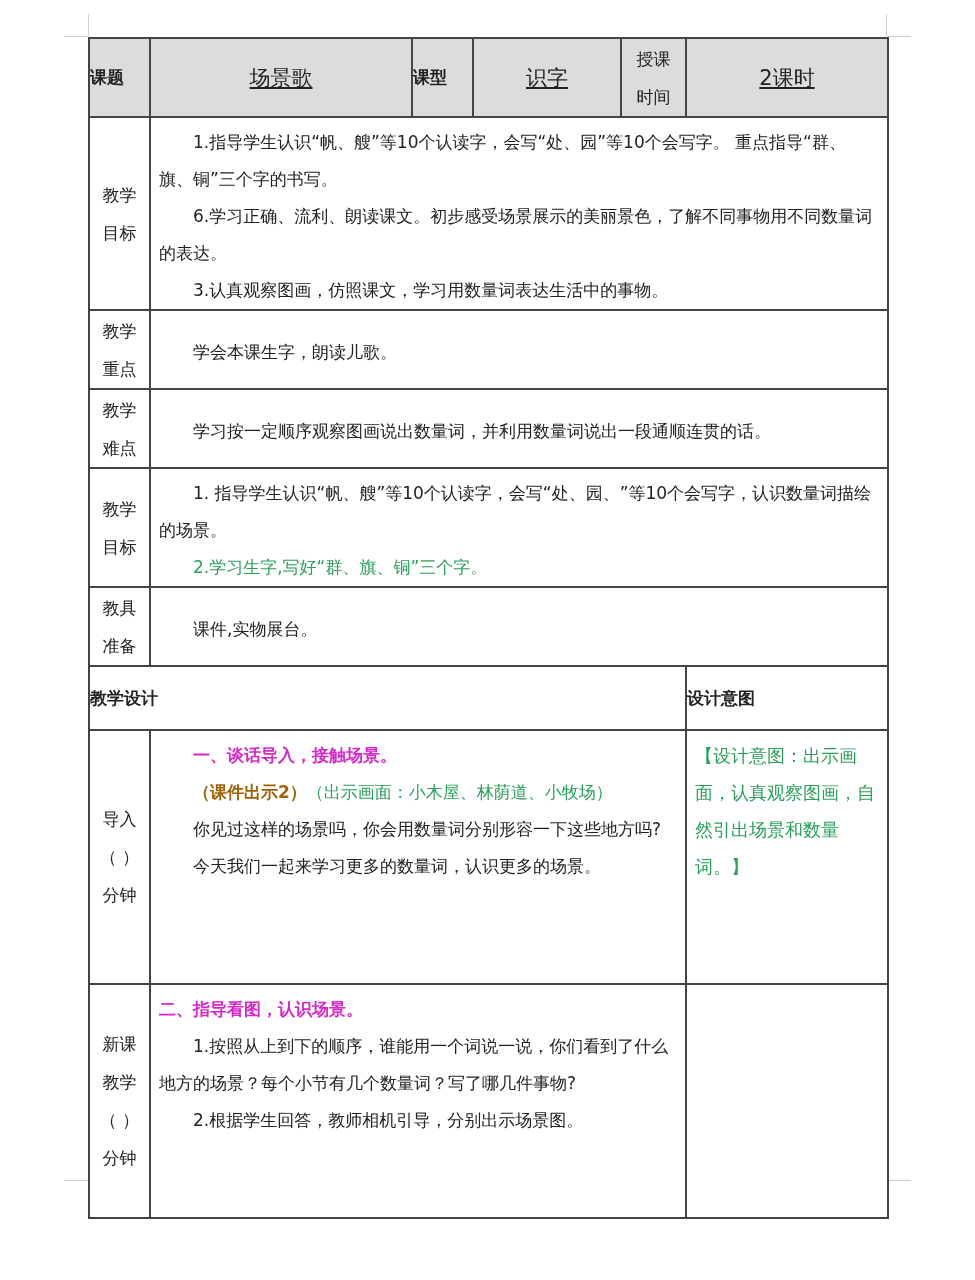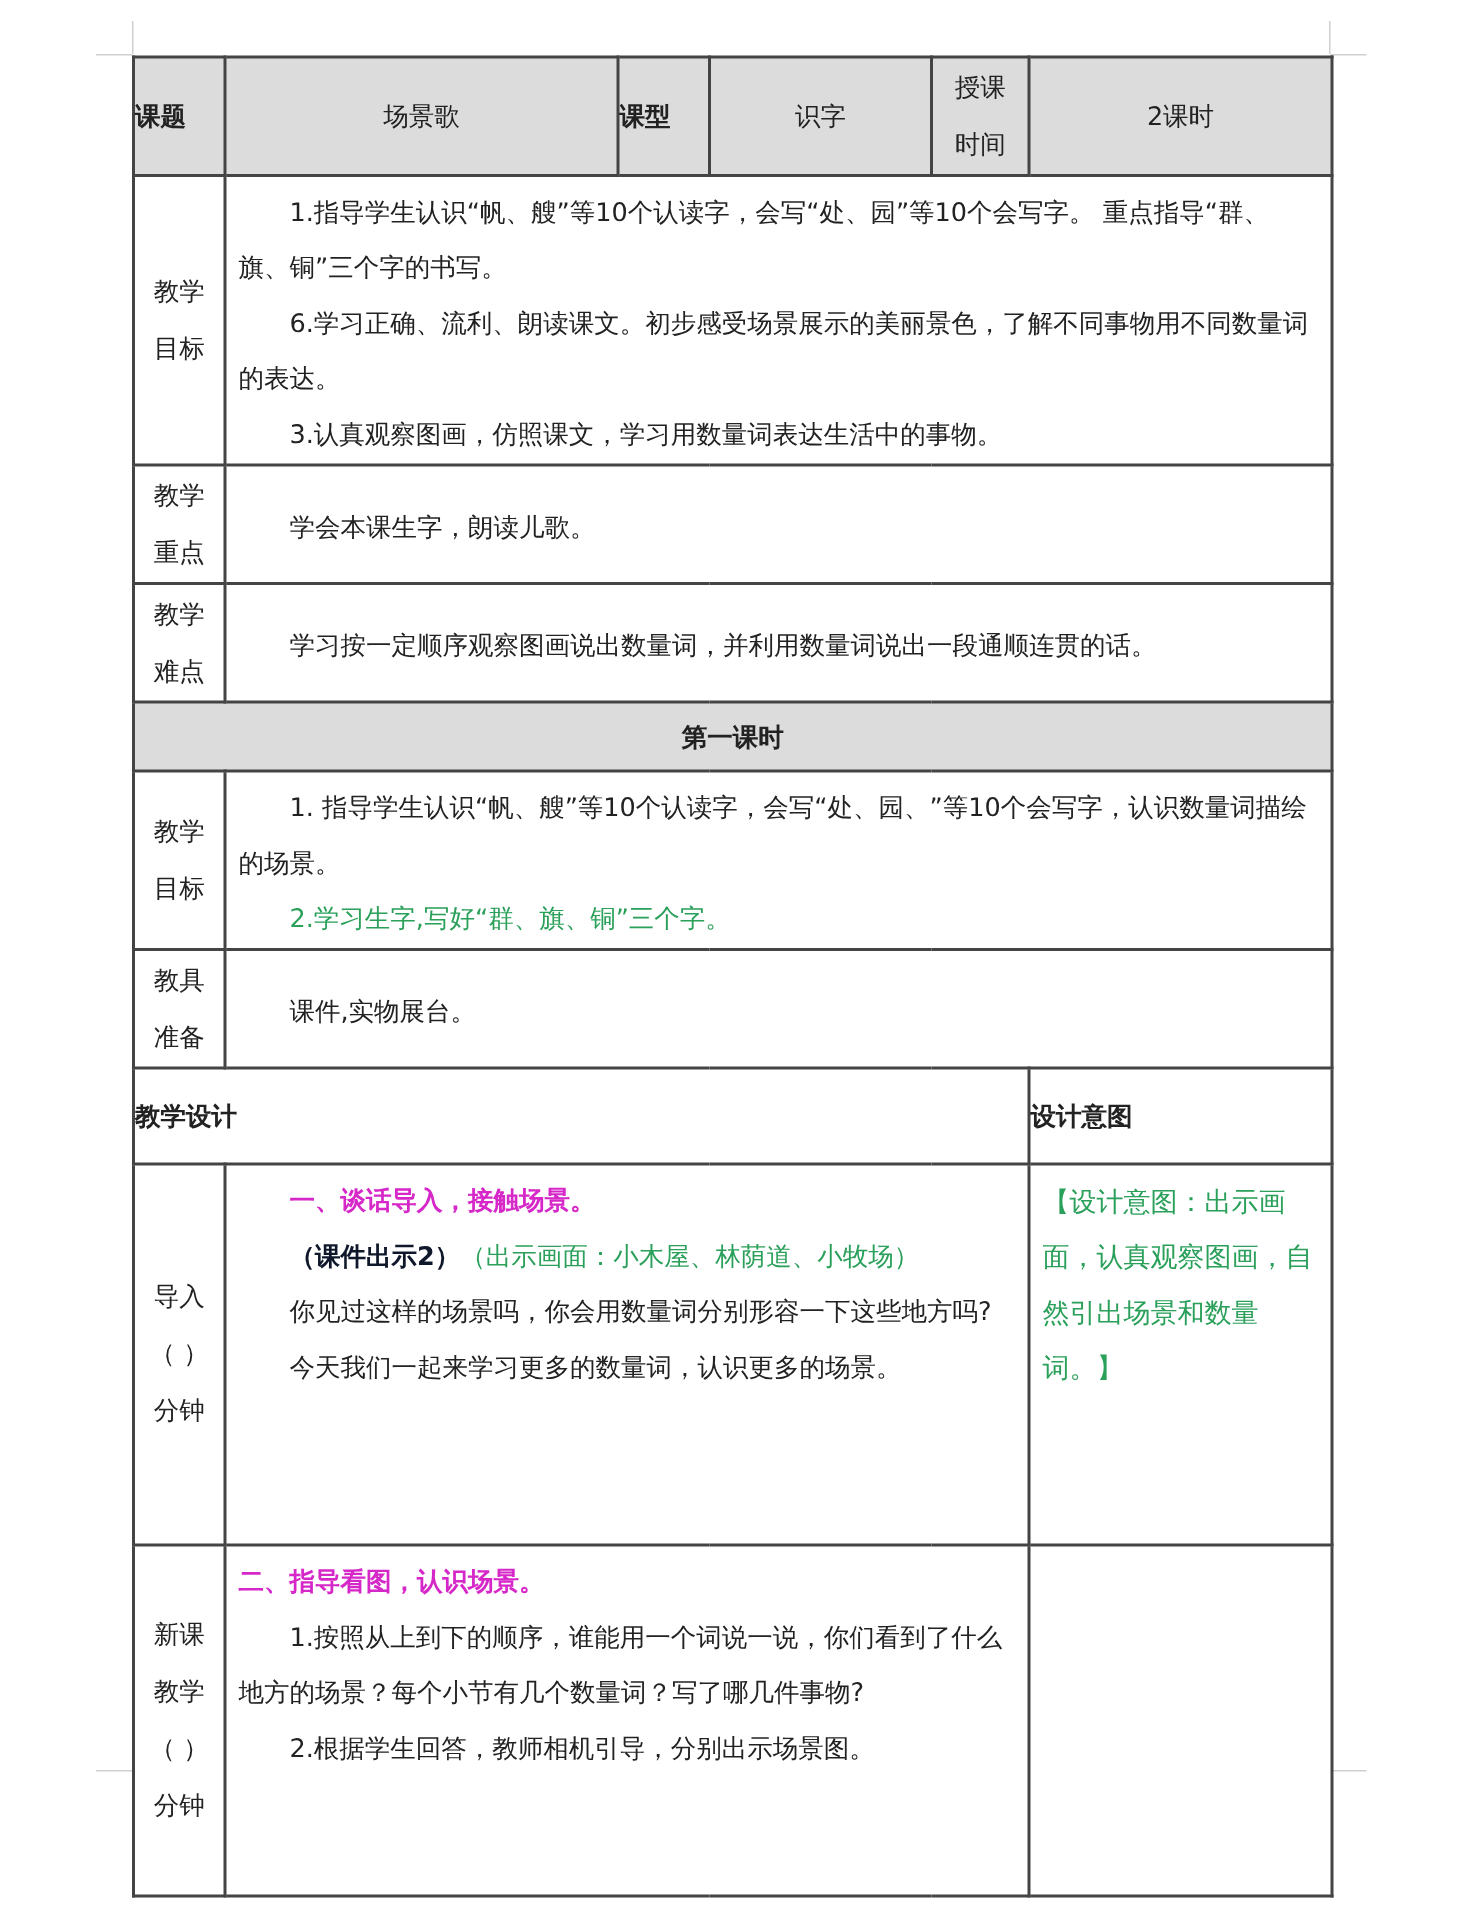--- a/index.html
+++ b/index.html
@@ -2,28 +2,28 @@
 <html><head>
 <meta charset="utf-8">
 <style>
   html,body{margin:0;padding:0;background:#fff;}
   body{width:975px;height:1280px;position:relative;overflow:hidden;font-family:"DejaVu Sans",sans-serif;color:#222;}
   .crop{position:absolute;background:#cfcfcf;}
   table{position:absolute;left:88px;top:37px;width:799px;border-collapse:collapse;table-layout:fixed;}
   td{border:2px solid #444;vertical-align:middle;padding:0;font-size:17px;}
   .gray td{background:#dcdcdc;}
   .lbl{text-align:center;font-weight:normal;font-size:17px;line-height:38px;}
-  .hd{text-align:center;font-size:17px;}
+  .hd{text-align:center;font-size:21px;text-decoration:underline;}
   .hdb{font-weight:bold;font-size:17px;}
   .content{padding:6px 8px 0 8px;line-height:37px;font-size:17px;margin-top:13px;}
   .content p{margin:0;}
   .ind{text-indent:2em;}
   .green{color:#2aa05a;}
   .magenta{color:#d628c8;font-weight:bold;}
-  .greenb{color:#0f172a;font-weight:bold;}
+  .greenb{color:#a16207;font-weight:bold;}
   .secthead td{background:#dcdcdc;text-align:center;font-weight:bold;height:44px;}
 </style>
 </head>
 <body>
 
 <div class="crop" style="left:88px;top:14px;width:1px;height:22px;"></div>
 <div class="crop" style="left:886px;top:14px;width:1px;height:22px;"></div>
 <div class="crop" style="left:64px;top:36px;width:24px;height:1px;"></div>
 <div class="crop" style="left:887px;top:36px;width:24px;height:1px;"></div>
 <div class="crop" style="left:64px;top:1180px;width:24px;height:1px;"></div>
@@ -78,23 +78,20 @@
   <tr style="height:79px">
     <td class="lbl">
       <div>教学</div>
       <div>难点</div>
     </td>
     <td colspan="6" class="content">
       <p class="ind">学习按一定顺序观察图画说出数量词，并利用数量词说出一段通顺连贯的话。</p>
     </td>
   </tr>
 
-  <tr class="secthead">
-    <td colspan="7">第一课时</td>
-  </tr>
 
   <tr style="height:110px">
     <td class="lbl">
       <div>教学</div>
       <div>目标</div>
     </td>
     <td colspan="6" class="content">
       <p class="ind">1. 指导学生认识“帆、艘”等10个认读字，会写“处、园、”等10个会写字，认识数量词描绘的场景。</p>
       <p class="ind green">2.学习生字,写好“群、旗、铜”三个字。</p>
     </td>

